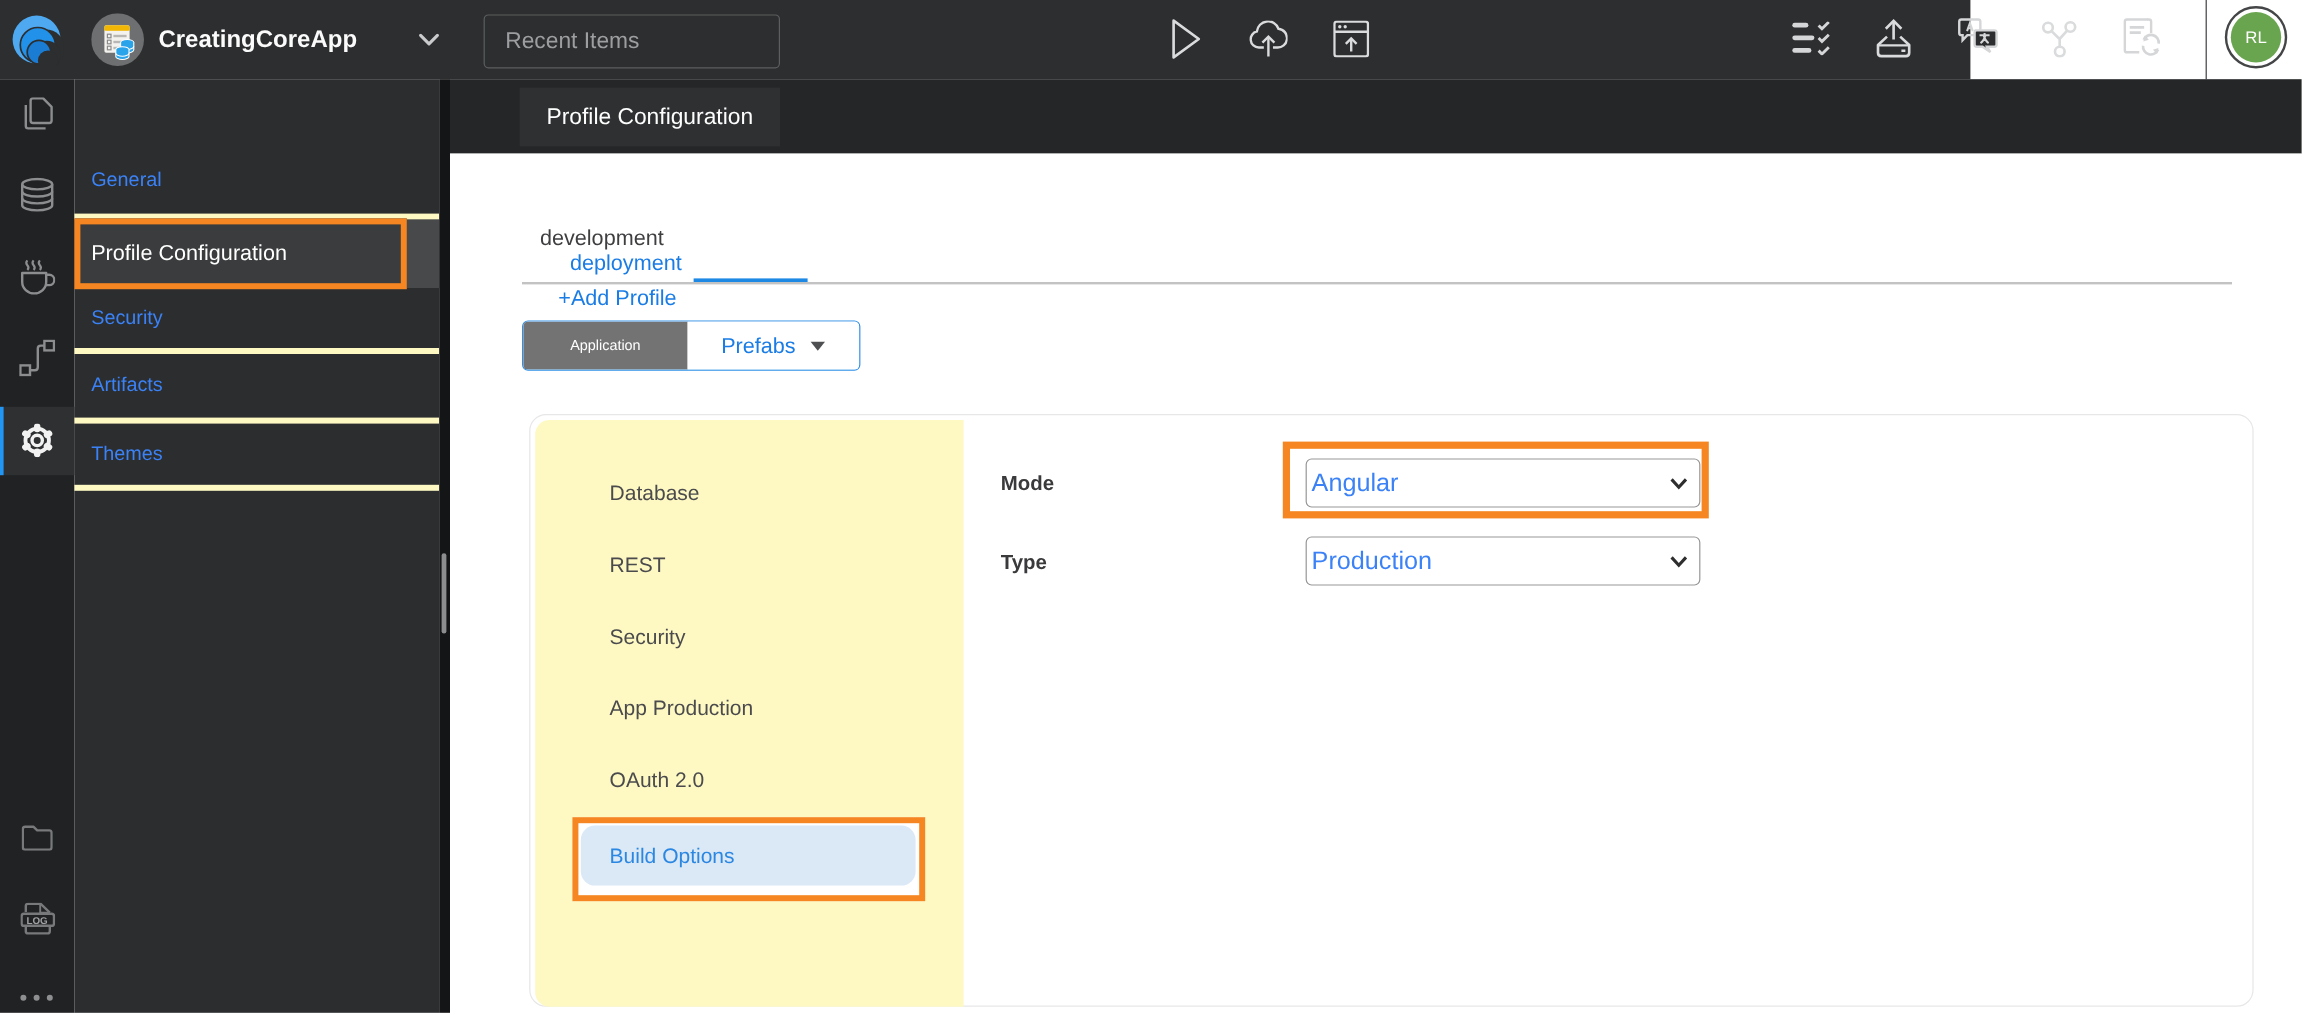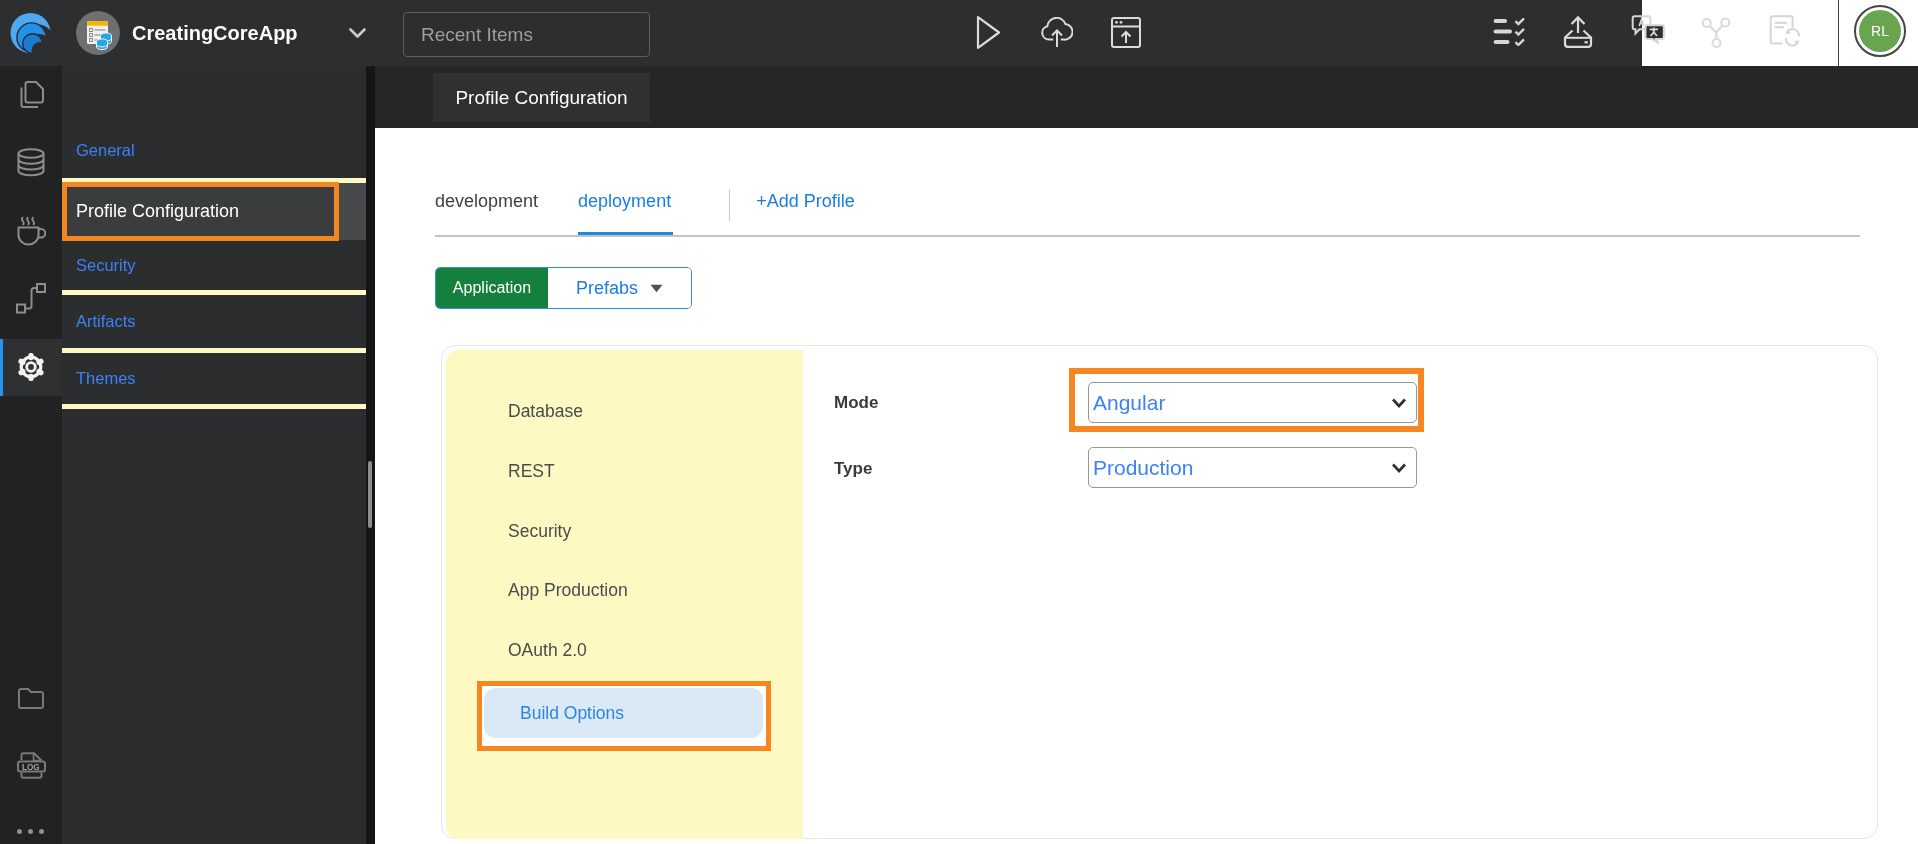--- a/index.html
+++ b/index.html
@@ -14,27 +14,27 @@
   #panel { position:absolute; left:62px; top:66px; width:304px; height:778px; background:#2b2d2e; }
   
   #scrollrail { position:absolute; left:366px; top:66px; width:9px; height:778px; background:#141516; }
   #scrollthumb { position:absolute; left:2px; top:395px; width:4px; height:67px; background:#8b8d8e; border-radius:2px; }
   
   #strip { position:absolute; left:375px; top:66px; width:1543px; height:62px; background:#242627; }
   #toptab { position:absolute; left:58px; top:7px; width:217px; height:49px; background:#2e3031; color:#fdfdfd;
      font-size:19px; display:flex; align-items:center; justify-content:center; }
   #content { position:absolute; left:375px; top:128px; width:1543px; height:716px; background:#ffffff; }
   .tabtxt { font-size:18px; }
-  #tabs { position:absolute; left:60px; top:60px; height:26px; display:flex; align-items:center; }
+  #tabs { position:absolute; left:60px; top:60px; height:26px; display:flex; align-items:center;flex-direction:column; }
   #hr { position:absolute; left:60px; top:107px; width:1425px; height:2px; background:#c3c3c3; }
   #underline { position:absolute; left:203px; top:104px; width:95px; height:4px; background:#1e88e5; }
   
   #seg { position:absolute; left:60px; top:139px; height:42px; display:flex; border-radius:5px; overflow:hidden;
      border:1px solid #2f90e8; }
-  #seg .s1 { width:112px; background:#15803d; color:#fff; font-size:16px; display:flex; align-items:center; justify-content:center; }
+  #seg .s1 { width:137px; background:#737373; color:#fff; font-size:12px; display:flex; align-items:center; justify-content:center; }
   #seg .s2 { width:143px; background:#fff; color:#1a7ce5; font-size:18px; display:flex; align-items:center; justify-content:center; gap:12px; }
   
   #card { position:absolute; left:66px; top:217px; width:1437px; height:494px; background:#fff;
       border:1px solid #e7e7e7; border-radius:14px; }
   #cardmenu { position:absolute; left:4px; top:4px; width:357px; height:489px; background:#fef9c3;
       border-radius:12px 0 0 12px; }
   .cmi { position:absolute; left:62px; font-size:17.5px; color:#4b4b4d; }
   
   .prow { position:absolute; left:0; width:304px; display:flex; align-items:center; padding-left:14px;
      font-size:16.5px; color:#3b82f6; border-bottom:5px solid #fef9c3; height:57px; }
@@ -255,13 +255,13 @@
       <svg style="position:absolute;right:9px;top:14px;" width="16" height="12" viewBox="0 0 16 12">
           <path d="M2 2.5 L8 9 L14 2.5" fill="none" stroke="#2e2e2e" stroke-width="2.6"></path>
         </svg>
     </div>
   </div>
 </div>
 
 <div class="orange" id="ann1" style="left:62px;top:182px;width:277px;height:59px;background:#3a3c3d;display:flex;align-items:center;padding-left:9px;color:#ffffff;font-size:18px;">Profile Configuration</div>
 <div class="orange" id="ann2" style="left:1069px;top:368px;width:355px;height:64px;border-width:6px;"></div>
 <div class="orange" id="ann3" style="left:477px;top:681px;width:294px;height:70px;background:#fff;"></div>
-<div style="position:absolute;left:484px;top:688px;width:279px;height:50px;background:#dbe8f6;border-radius:12px;display:flex;align-items:center;padding-left:36px;font-size:17.5px;color:#2a87e2;">Build Options</div>
+<div style="position:absolute;left:484px;top:688px;width:279px;height:50px;background:#dbe8f6;border-radius:12px;display:flex;align-items:center;padding-left:24px;font-size:17.5px;color:#2a87e2;">Build Options</div>
 
 </body></html>

